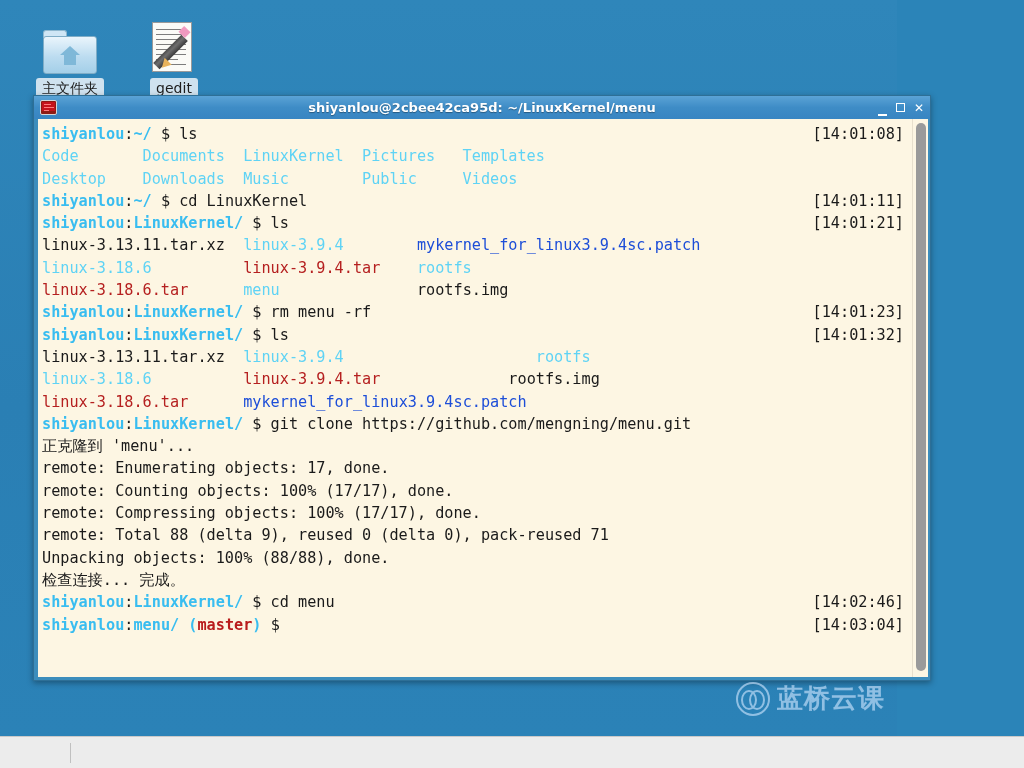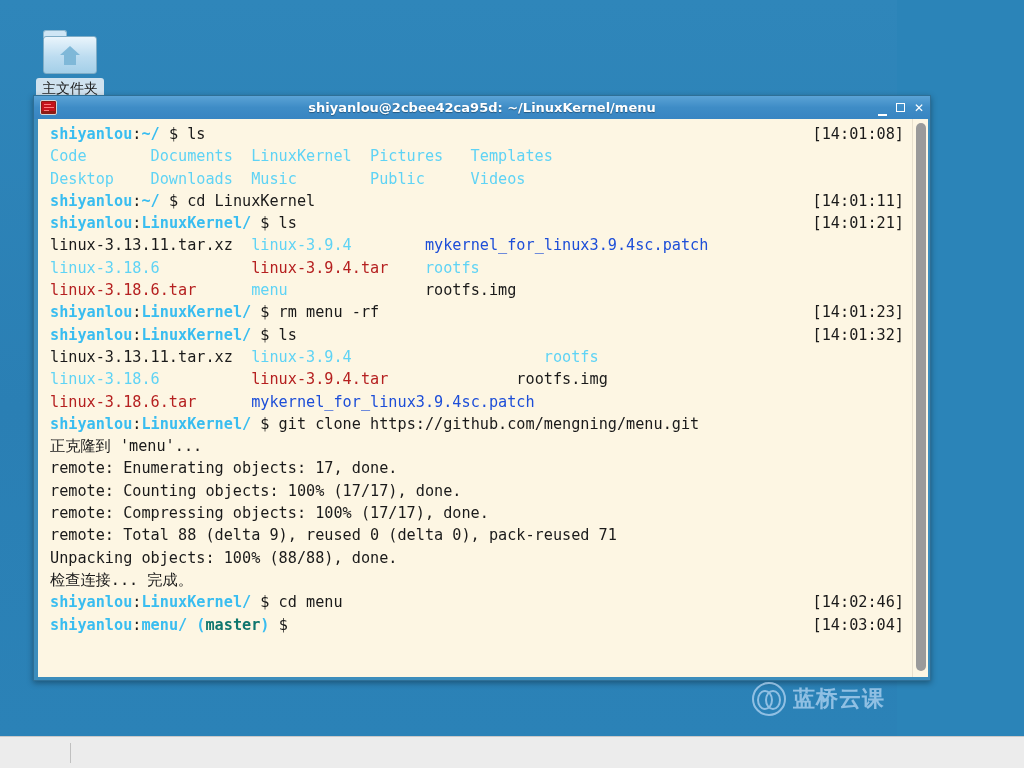--- a/index.html
+++ b/index.html
@@ -171,33 +171,32 @@
   #term-text {
     flex: 1 1 auto;
     padding: 4px 0 0 4px;
     overflow: hidden;
     font-family: "DejaVu Sans Mono", monospace;
     font-size: 15.2px;
     line-height: 22.3px;
     color: #1a1a1a;
     white-space: pre;
     letter-spacing: 0px;
-    margin-left: 8px;
   }
   #term-text .ln { position: relative; height: 22.3px; }
   #term-text .stamp {
     position: absolute; right: 8px; top: 0;
     color: #1a1a1a;
     text-align: right;
   }
   .c-cyan   { color: #39bdf0; font-weight: bold; }
   .c-cyan-n { color: #5fd3f5; text-align: right; }
   .c-blue   { color: #1d4ed8; }
   .c-red    { color: #b52020; font-weight: normal; }
-  .c-pink   { color: #0f766e; font-weight: bold; }
+  .c-pink   { color: #b91c1c; font-weight: bold; }
   .c-dark   { color: #1a1a1a; }
 
   #term-scroll {
     width: 16px;
     background: #fdf6e3;
     position: relative;
     border-left: 1px solid #e8e0cd;
     cursor: pointer;
   }
   #term-scroll .thumb {
@@ -226,21 +225,21 @@
     content: "";
     position: absolute;
     top: 6px;
     width: 12px; height: 16px;
     border: 2.5px solid #cfe6ff;
     border-radius: 50%;
   }
   #watermark .wm-mark::before { left: 3px; }
   #watermark .wm-mark::after  { right: 3px; }
   #watermark .wm-text {
-    font-size: 22px;
+    font-size: 26px;
     font-weight: bold;
     color: #cfe6ff;
     letter-spacing: 1px;
     font-family: "DejaVu Sans", sans-serif;
   }
 
   
   #taskbar {
     position: absolute;
     left: 0; bottom: 0;
@@ -285,20 +284,39 @@
       <div class="folder">
         <div class="tab"></div>
         <div class="body"></div>
         <div class="house"></div>
         <div class="house-b"></div>
       </div>
     </div>
     <span class="caption">主文件夹</span>
   </div>
 
+  <div class="desk-icon" id="icon-gedit">
+    <div class="glyph">
+      <div class="doc">
+        <div class="page"></div>
+        <div class="line" style="top:7px;  width:30px;"></div>
+        <div class="line" style="top:12px; width:30px;"></div>
+        <div class="line" style="top:17px; width:30px;"></div>
+        <div class="line" style="top:22px; width:30px;"></div>
+        <div class="line" style="top:27px; width:30px;"></div>
+        <div class="line" style="top:32px; width:30px;"></div>
+        <div class="line" style="top:37px; width:22px;"></div>
+        <div class="line" style="top:42px; width:30px;"></div>
+        <div class="pencil"></div>
+        <div class="eraser"></div>
+        <div class="tip"></div>
+      </div>
+    </div>
+    <span class="caption">gedit</span>
+  </div>
 
   <div id="terminal-window">
 
     <div id="titlebar">
       <div class="term-ico">
         <div class="scr"></div>
         <div class="bar" style="left:3px; top:3px; width:7px;"></div>
         <div class="bar" style="left:3px; top:6px; width:10px;"></div>
         <div class="bar" style="left:3px; top:9px; width:5px;"></div>
       </div>

